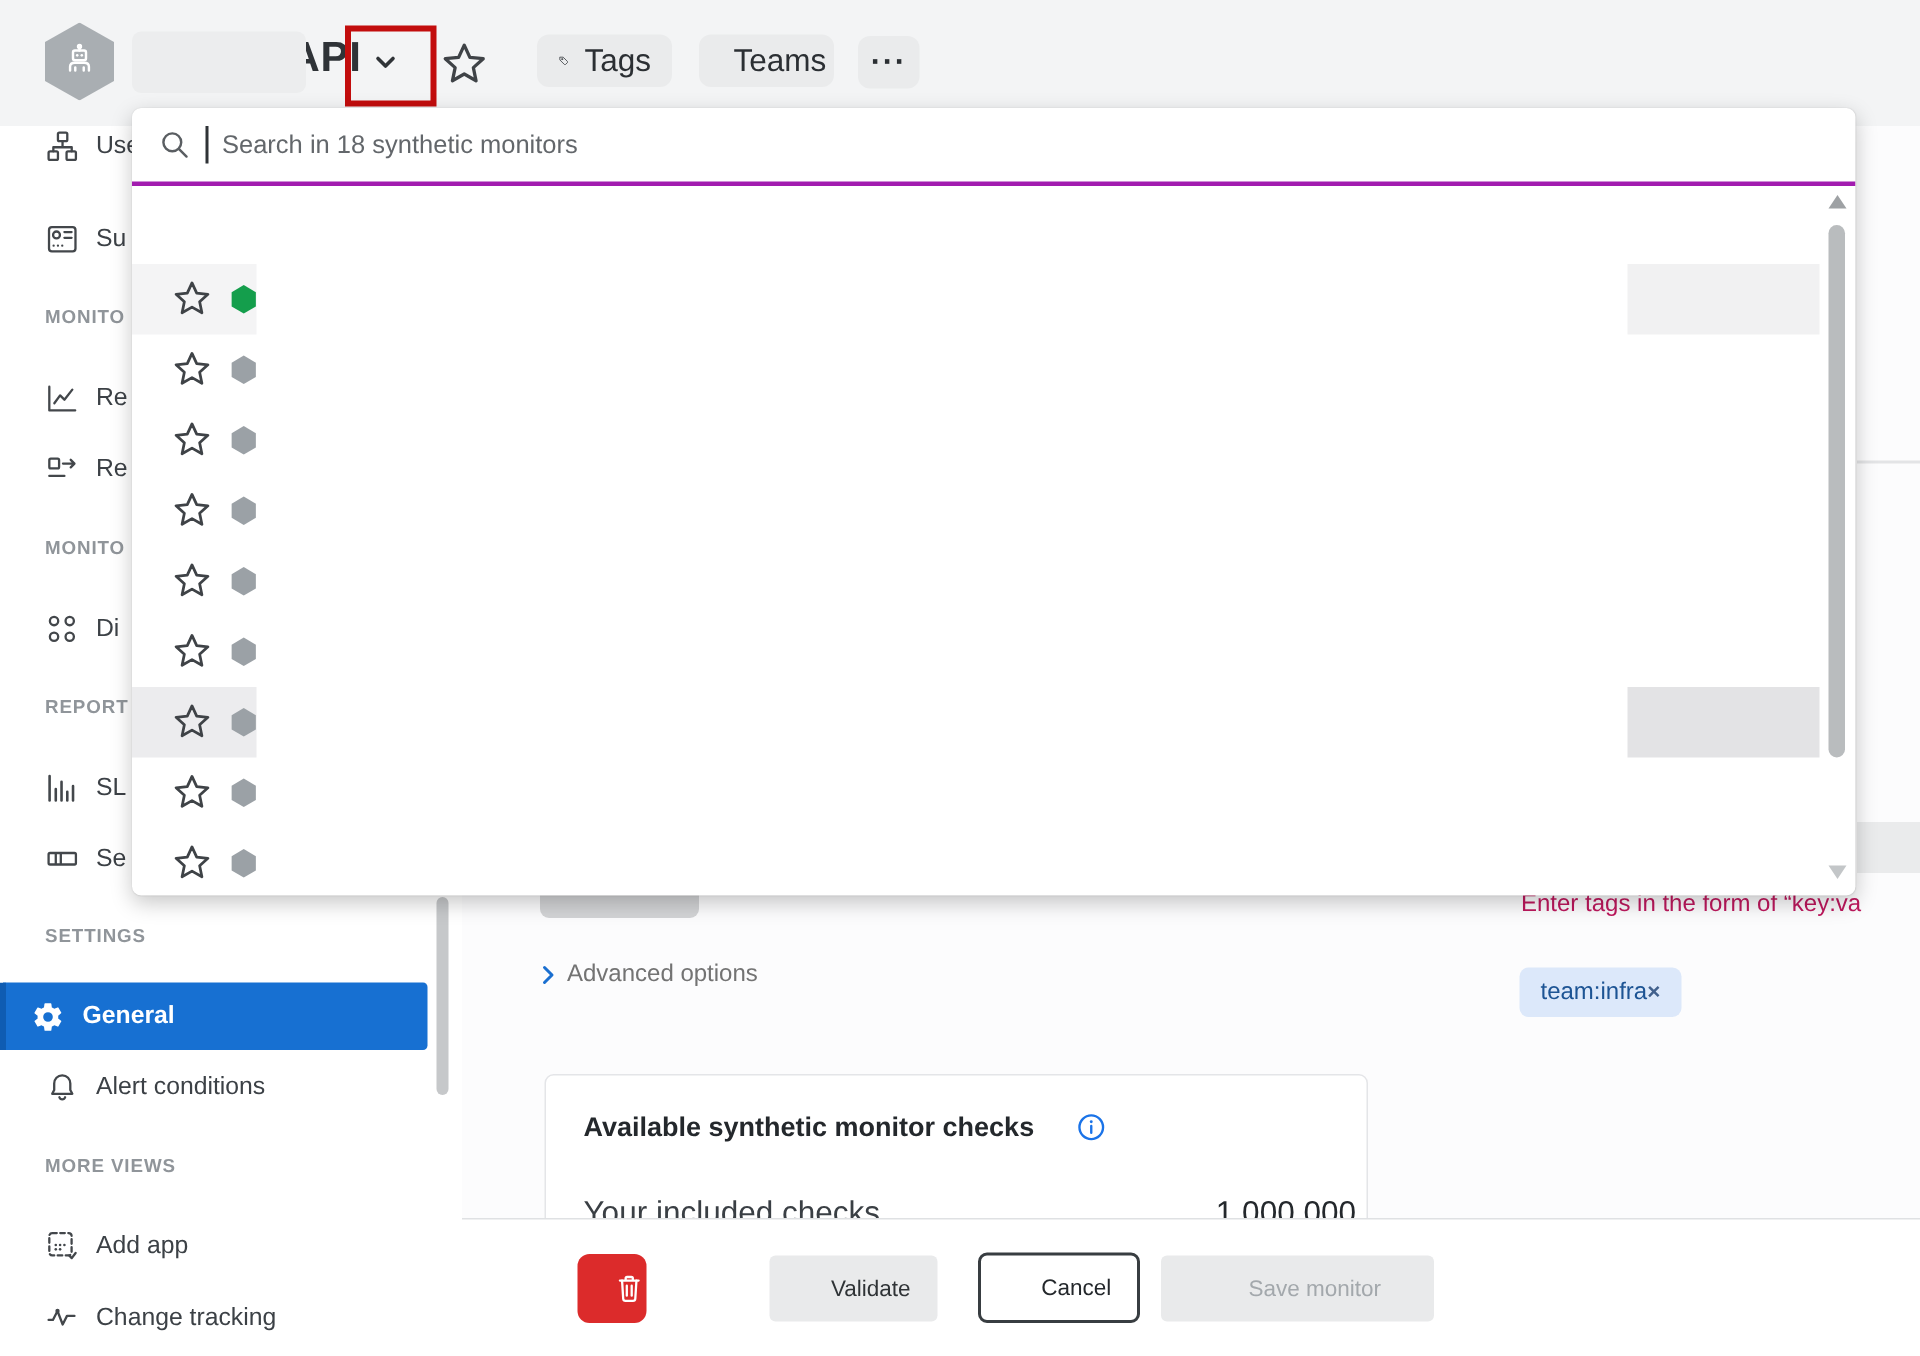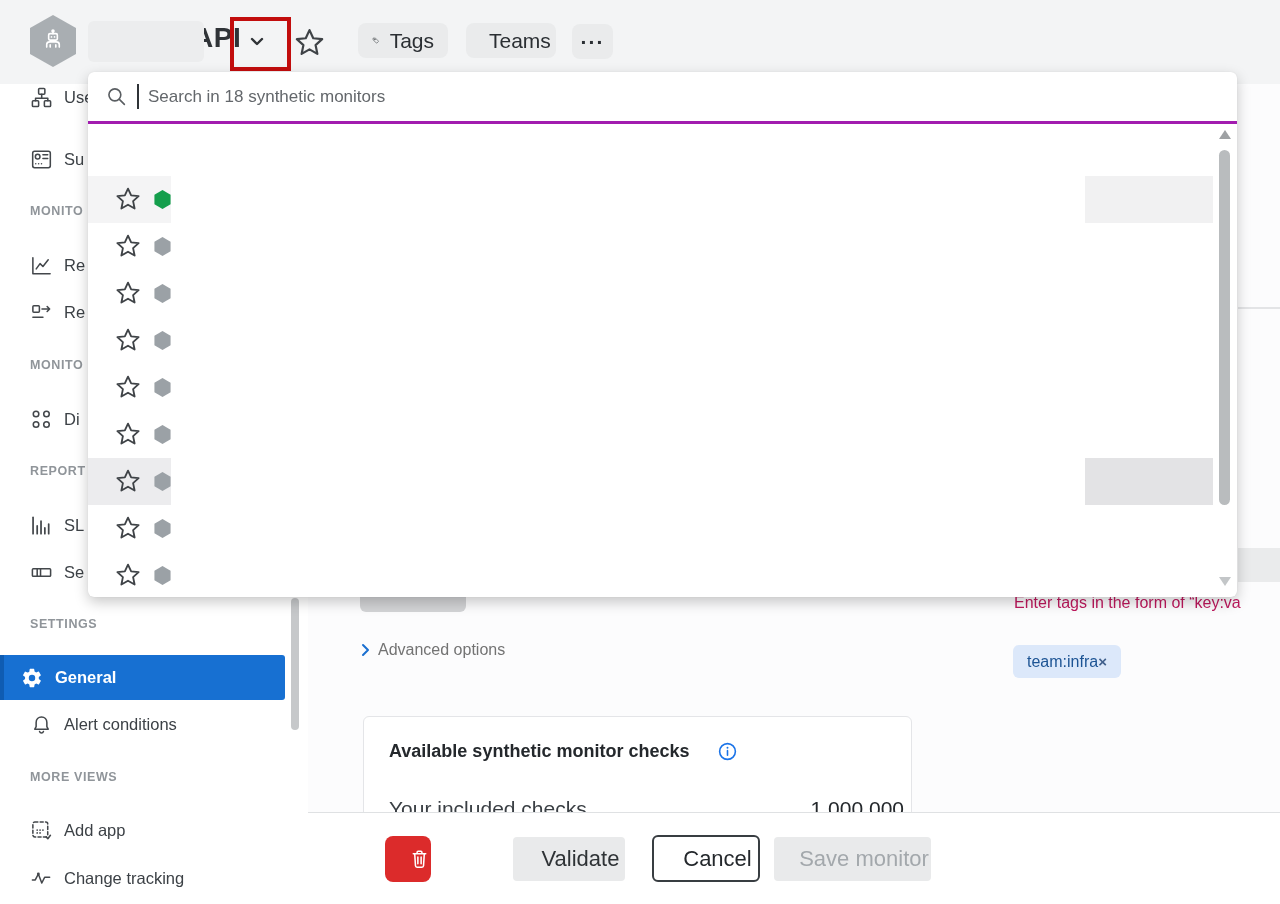--- a/index.html
+++ b/index.html
@@ -45,25 +45,25 @@
   .advanced{left:361px;top:641px;display:flex;align-items:center;gap:8px;color:#737373;font-size:16px;cursor:pointer;}
   .card{left:363px;top:716px;width:549px;height:112px;background:#fff;border:1px solid #e4e5e8;border-radius:6px;box-sizing:border-box;}
   .card-title-row{position:absolute;left:25px;top:24px;display:flex;align-items:center;gap:28px;}
   .card-title{font-size:18px;font-weight:700;color:#24282c;}
   .card-row{position:absolute;left:25px;right:7px;top:80px;display:flex;justify-content:space-between;
             font-size:21px;color:#3a3f44;}
   .card-row .val{color:#24282c;}
 
   
   .footer{left:308px;top:812px;width:972px;height:92px;background:#fff;border-top:1px solid #dfe1e3;z-index:20;}
-  .fbtn{z-index:21;display:flex;align-items:center;justify-content:center;font-size:22px;cursor:pointer;box-sizing:border-box;padding-left:23px;}
+  .fbtn{z-index:21;display:flex;align-items:center;justify-content:center;font-size:15px;cursor:pointer;box-sizing:border-box;padding-left:23px;}
   .btn-trash{left:385px;top:836px;width:46px;height:46px;background:#dc2b2b;border-radius:8px;}
   .btn-validate{left:513px;top:837px;width:112px;height:44px;background:#e9eaeb;border-radius:4px;color:#2f3336;}
   .btn-cancel{left:652px;top:835px;width:108px;height:47px;background:#fff;border:2px solid #383d41;border-radius:6px;color:#24282c;}
-  .btn-save{left:774px;top:837px;width:157px;height:44px;background:#e9eaeb;border-radius:4px;color:#a3a8ac;}
+  .btn-save{left:774px;top:837px;width:182px;height:44px;background:#e9eaeb;border-radius:4px;color:#a3a8ac;}
 
   
   .dropdown{left:88px;top:72px;width:1149px;height:525px;background:#fff;border-radius:6px;z-index:30;
             overflow:hidden;box-shadow:0 5px 14px rgba(0,0,0,.22),0 0 1px rgba(0,0,0,.12);}
   .search-row{position:absolute;left:0;top:0;width:100%;height:52px;border-bottom:3px solid #a21caf;
               display:flex;align-items:center;gap:9px;padding-left:17px;box-sizing:border-box;}
   .caret{width:2px;height:25px;background:#2f3337;}
   .placeholder{font-size:17px;color:#63676b;}
   .drow{position:absolute;left:0;width:100%;height:47px;cursor:pointer;}
   .hl-left{position:absolute;left:0;top:0;width:83px;height:47px;}

